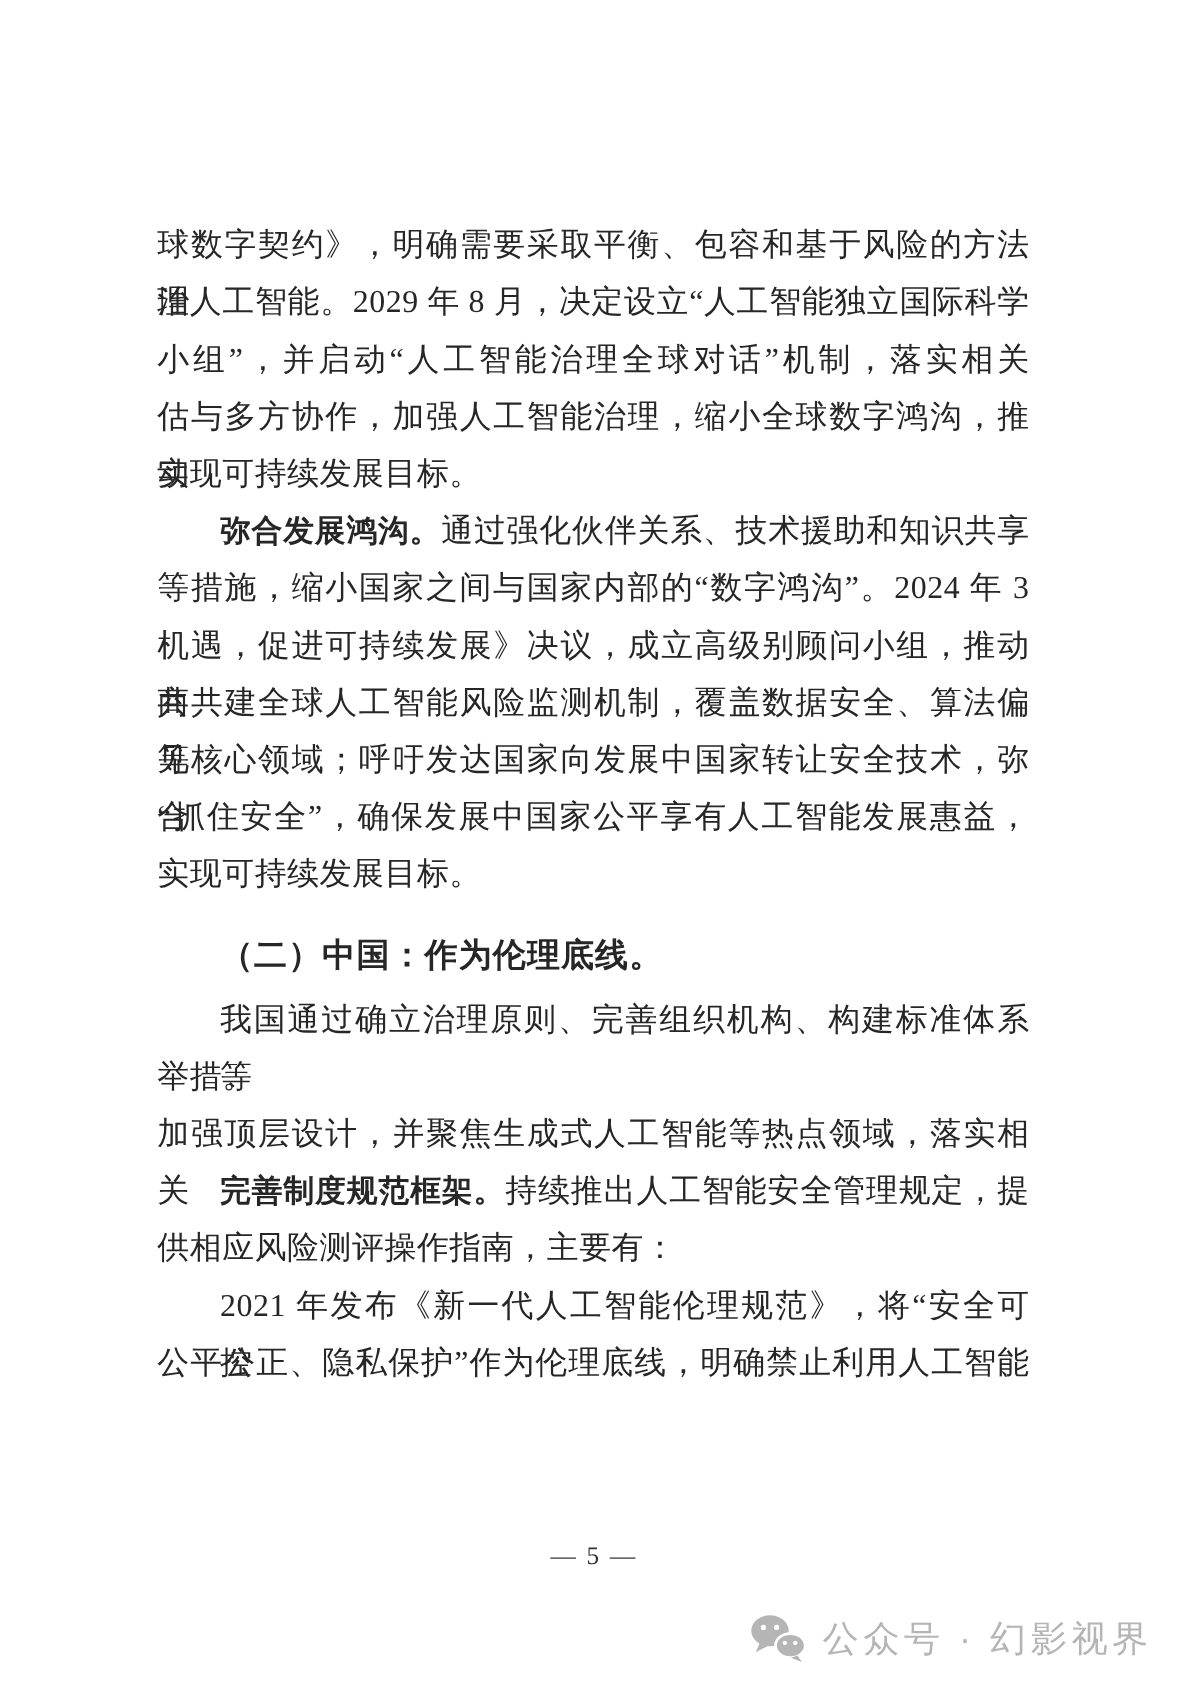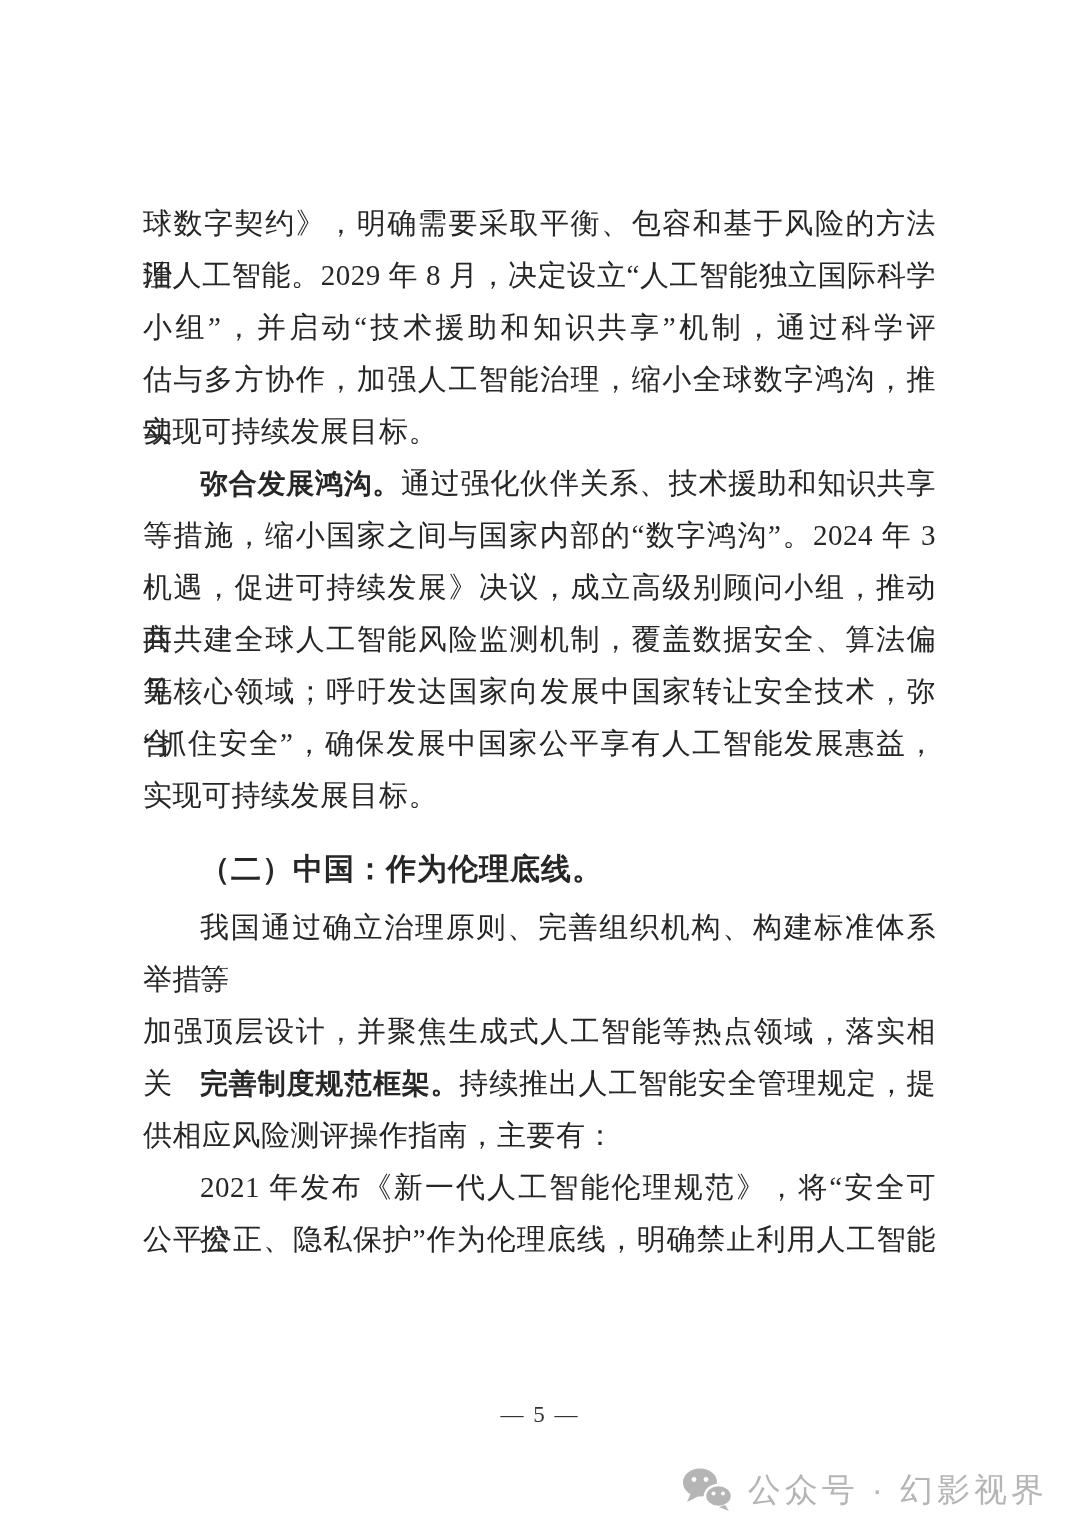--- a/index.html
+++ b/index.html
@@ -83,21 +83,21 @@
   }
 </style>
 </head>
 <body>
 
 <div class="page">
 
   <div class="content">
       <div class="line justify"><span>球数字契约》，明确需要采取平衡、包容和基于风险的方法治</span></div>
       <div class="line justify"><span>理人工智能。2029 年 8 月，决定设立“人工智能独立国际科学</span></div>
-      <div class="line justify"><span>小组”，并启动“技术援助和知识共享”机制，通过科学评</span></div>
+      <div class="line justify"><span>小组”，并启动“人工智能治理全球对话”机制，落实相关</span></div>
       <div class="line justify"><span>估与多方协作，加强人工智能治理，缩小全球数字鸿沟，推动</span></div>
       <div class="line"><span>实现可持续发展目标。</span></div>
       <div class="line justify indent"><span class="run-in-bold">弥合发展鸿沟。</span><span>通过强化伙伴关系、技术援助和知识共享</span></div>
       <div class="line justify"><span>等措施，缩小国家之间与国家内部的“数字鸿沟”。2024 年 3</span></div>
       <div class="line justify"><span>机遇，促进可持续发展》决议，成立高级别顾问小组，推动共</span></div>
       <div class="line justify"><span>商共建全球人工智能风险监测机制，覆盖数据安全、算法偏见</span></div>
       <div class="line justify"><span>等核心领域；呼吁发达国家向发展中国家转让安全技术，弥合</span></div>
       <div class="line justify"><span>“抓住安全”，确保发展中国家公平享有人工智能发展惠益，</span></div>
       <div class="line"><span>实现可持续发展目标。</span></div>
       <div class="line indent heading"><span>（二）中国：作为伦理底线。</span></div>

